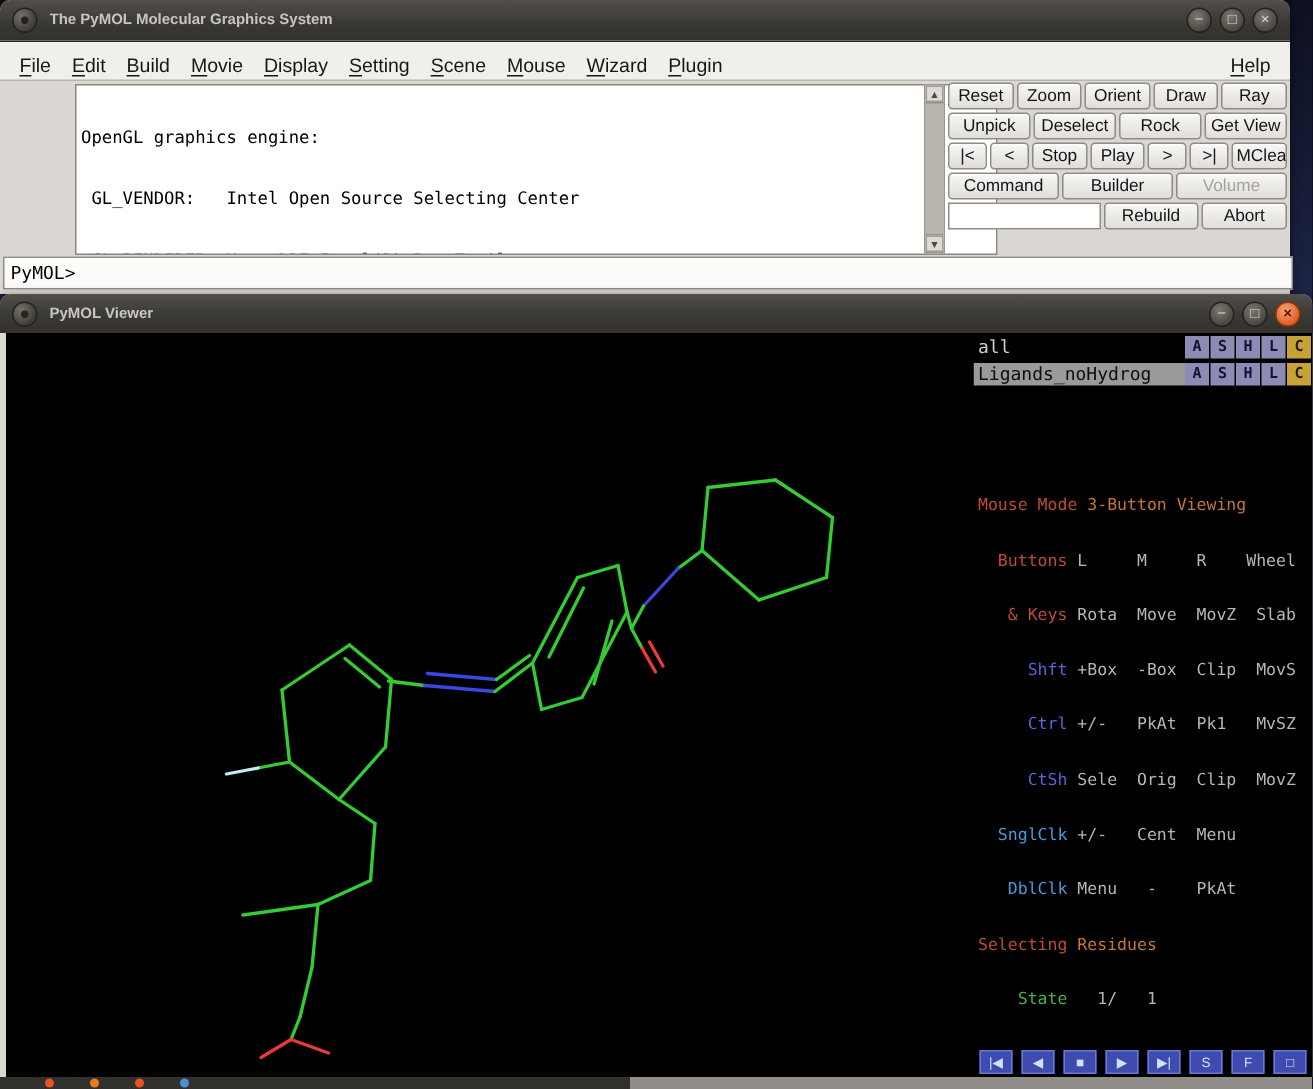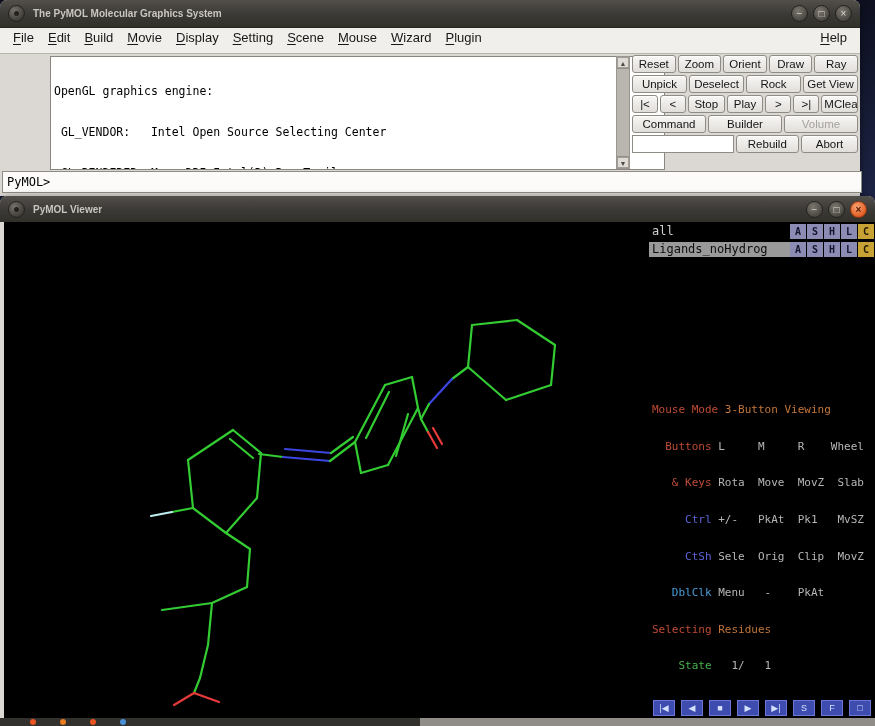--- a/index.html
+++ b/index.html
@@ -17,21 +17,21 @@
   .tb-icon{width:15px;height:15px;border-radius:50%;flex:0 0 auto;
     background:radial-gradient(circle at 35% 32%,#76726b,#3f3c38 72%);border:1px solid #24221e;position:relative;}
   .tb-icon::after{content:"";position:absolute;left:5px;top:5px;width:5px;height:5px;border-radius:50%;background:#24221f;}
   .tb-title{color:#c9c5bf;font-weight:bold;font-size:10px;white-space:nowrap;overflow:hidden;}
   .tb-btns{margin-left:auto;display:flex;gap:5px;}
   .tb-btn{width:17px;height:17px;border-radius:50%;box-sizing:border-box;
     background:radial-gradient(circle at 40% 33%,#7b776f,#46433e 78%);
     border:1px solid #23211e;color:#d9d6d0;font-size:10px;line-height:15px;text-align:center;}
   .tb-btn.orange{background:radial-gradient(circle at 40% 33%,#f9a274,#e05a1e 75%);border-color:#8e3510;color:#541b04;font-weight:bold;}
 
-  .menubar{height:25px;background:#f1efec;border-bottom:1px solid #b8b4ae;display:flex;align-items:flex-start;
+  .menubar{height:25px;background:#f1efec;border-bottom:1px solid #b8b4ae;display:flex;align-items:flex-end;
     font-size:13px;color:#171717;padding:0 6px;}
   .menu-item{padding:2px 7px;white-space:nowrap;}
   .menu-item u{text-decoration:underline;text-underline-offset:2px;}
   .menu-help{margin-left:auto;}
 
   .log-area{position:absolute;left:3px;top:56px;width:610px;height:111px;background:#ffffff;
     border:1px solid #8a8680;font-family:"DejaVu Sans Mono",monospace;font-size:11.5px;line-height:13.6px;
     color:#000;padding:1px 0 0 3px;white-space:pre;overflow:hidden;margin-left:47px;}
   .scrollbar{position:absolute;left:616px;top:56px;width:14px;height:113px;background:#cdc9c4;
     border:1px solid #9a968f;box-sizing:border-box;display:flex;flex-direction:column;}
@@ -252,22 +252,24 @@
               <button class="ab">H</button>
               <button class="ab">L</button>
               <button class="ab cbtn">C</button>
             </span>
           </div>
 
           <div class="mouse-panel">
             <div><span class="c-red">Mouse Mode</span><span class="c-org"> 3-Button Viewing</span></div>
             <div><span class="c-red">  Buttons</span><span class="c-gray"> L     M     R    Wheel</span></div>
             <div><span class="c-red">   &amp; Keys</span><span class="c-gray"> Rota  Move  MovZ  Slab</span></div>
+            <div><span class="c-blue">     Shft</span><span class="c-gray"> +Box  -Box  Clip  MovS</span></div>
             <div><span class="c-blue">     Ctrl</span><span class="c-gray"> +/-   PkAt  Pk1   MvSZ</span></div>
             <div><span class="c-blue">     CtSh</span><span class="c-gray"> Sele  Orig  Clip  MovZ</span></div>
+            <div><span class="c-cyan">  SnglClk</span><span class="c-gray"> +/-   Cent  Menu</span></div>
             <div><span class="c-cyan">   DblClk</span><span class="c-gray"> Menu   -    PkAt</span></div>
             <div><span class="c-red">Selecting</span><span class="c-org"> Residues</span></div>
             <div><span class="c-green">    State</span><span class="c-gray">   1/   1</span></div>
           </div>
 
           <div class="vcr">
             <button class="vbtn">|◀</button>
             <button class="vbtn">◀</button>
             <button class="vbtn">■</button>
             <button class="vbtn">▶</button>

